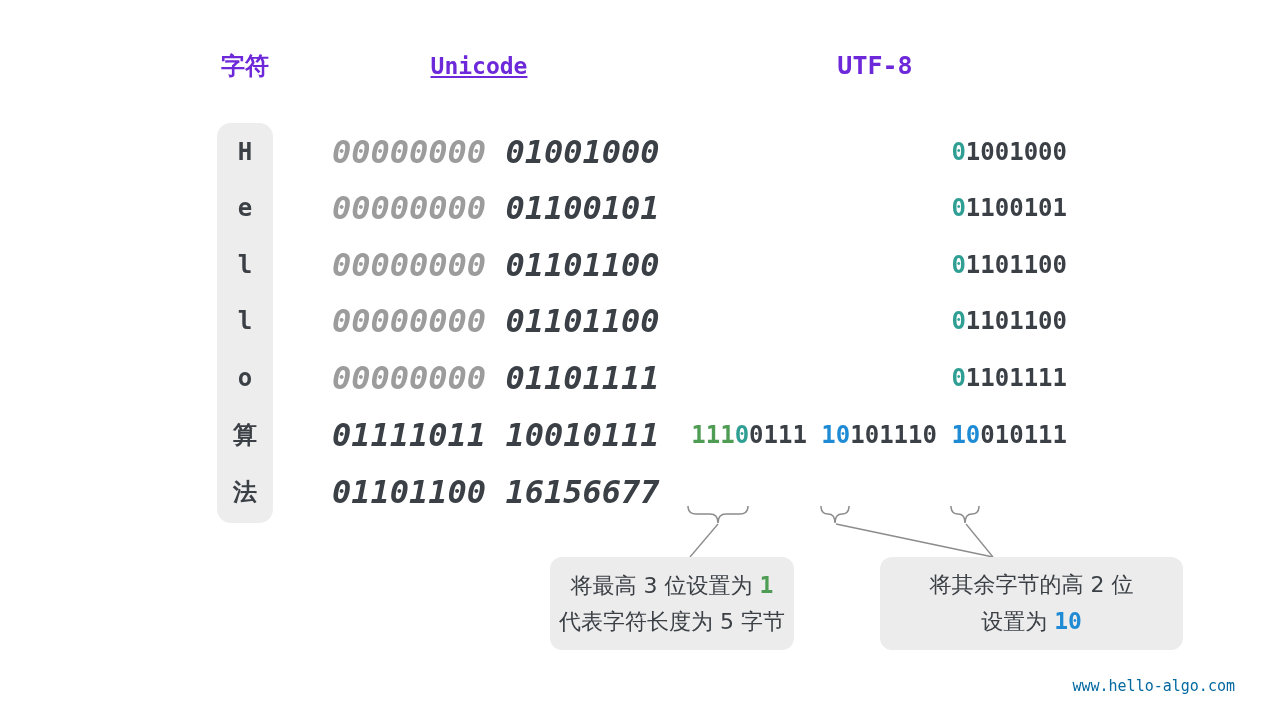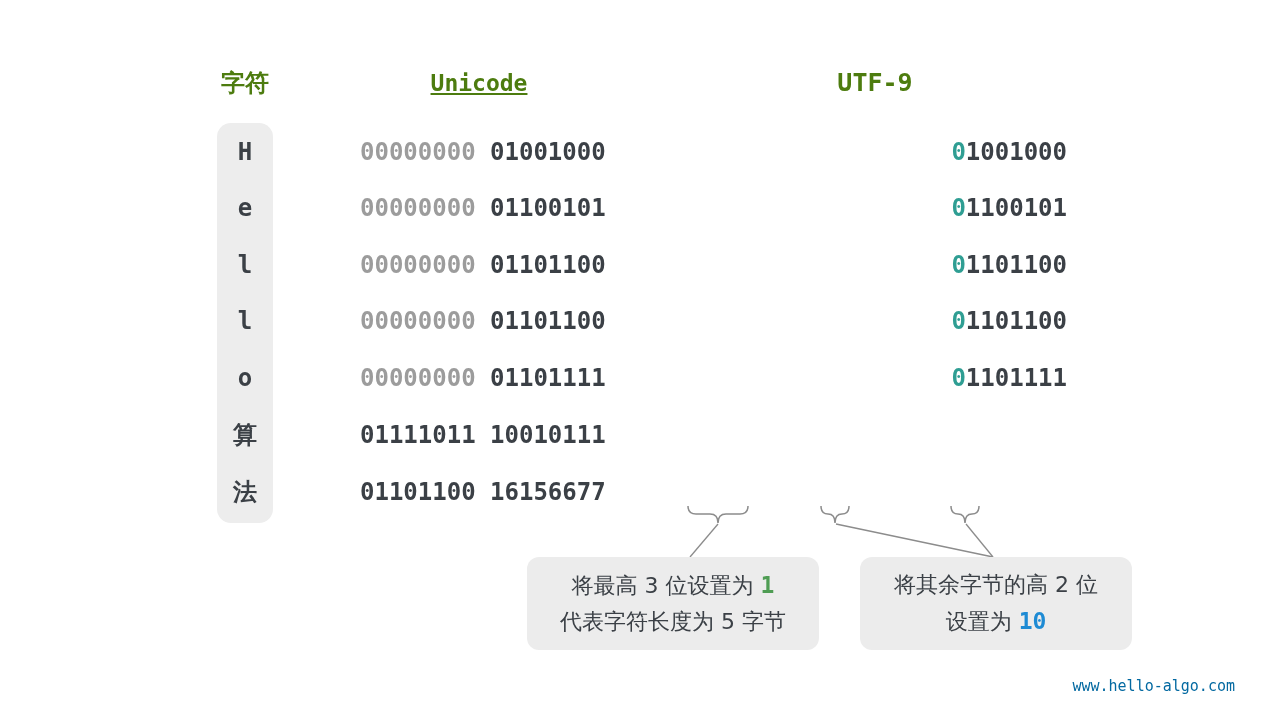--- a/index.html
+++ b/index.html
@@ -2,67 +2,67 @@
 <html><head>
 <meta charset="utf-8">
 <style>
   html,body{margin:0;padding:0;background:#ffffff;}
   .diagram{
     position:relative;width:1280px;height:720px;background:#ffffff;overflow:hidden;
     font-family:"DejaVu Sans","Liberation Sans",sans-serif;color:#3b4046;
   }
 
   
-  .hdr{position:absolute;top:68px;height:30px;line-height:30px;text-align:center;
-       font-weight:700;font-size:24px;color:#4d7c0f;white-space:nowrap;}
+  .hdr{position:absolute;top:51px;height:30px;line-height:30px;text-align:center;
+       font-weight:700;font-size:24px;color:#6d28d9;white-space:nowrap;}
   .hdr-char{left:217px;width:56px;}
   .hdr-unicode{left:352px;width:254px;font-family:"DejaVu Sans Mono","Liberation Mono",monospace;font-size:23px;text-decoration:underline;}
   .hdr-utf8{left:760px;width:230px;font-family:"DejaVu Sans Mono","Liberation Mono",monospace;font-size:25px;}
 
   
   .char-pill{position:absolute;left:217px;top:123px;width:56px;height:400px;
              background:#ededed;border-radius:14px;}
 
   
   .row{position:absolute;left:0;width:1280px;height:30px;line-height:30px;}
   .cell-char{position:absolute;left:217px;width:56px;text-align:center;font-weight:700;
              font-size:24px;font-family:"DejaVu Sans Mono","DejaVu Sans","Liberation Mono",monospace;}
-  .cell-unicode{position:absolute;left:360px;white-space:pre;
-                font-family:"DejaVu Sans Mono","Liberation Mono",monospace;font-size:24px;font-weight:700;}
+  .cell-unicode{position:absolute;left:332px;white-space:pre;
+                font-family:"DejaVu Sans Mono","Liberation Mono",monospace;font-size:32px;font-weight:700;font-style:italic;}
   .cell-utf8{position:absolute;right:213px;white-space:pre;text-align:right;
              font-family:"DejaVu Sans Mono","Liberation Mono",monospace;font-size:24px;font-weight:700;}
 
   .c-dark{color:#3b4046;}
   .c-muted{color:#9c9c9c;}
   .c-green{color:#4f9d54;}
   .c-teal{color:#2f9e93;}
   .c-blue{color:#1e8bd4;}
 
   
   .overlay{position:absolute;left:0;top:0;width:1280px;height:720px;pointer-events:none;}
 
   
   .callout{position:absolute;top:557px;height:93px;background:#ececec;border-radius:12px;
            display:flex;flex-direction:column;justify-content:center;align-items:center;
            font-size:22px;color:#3b4046;line-height:36px;text-align:center;white-space:pre;}
-  .callout-left{left:527px;width:292px;}
-  .callout-right{left:860px;width:272px;text-align:right;}
+  .callout-left{left:550px;width:244px;}
+  .callout-right{left:880px;width:303px;text-align:right;}
   .hl{font-family:"DejaVu Sans Mono","Liberation Mono",monospace;font-weight:700;font-size:23px;}
 
   .watermark{position:absolute;right:45px;top:677px;font-size:15px;color:#0369a1;
              font-family:"DejaVu Sans Mono","Liberation Mono",monospace;}
 </style>
 </head>
 <body>
 
 <div class="diagram">
 
   <div class="hdr hdr-char">字符</div>
   <div class="hdr hdr-unicode">Unicode</div>
-  <div class="hdr hdr-utf8">UTF-9</div>
+  <div class="hdr hdr-utf8">UTF-8</div>
 
   <div class="char-pill"></div>
 
   <div id="rows">
       <div class="row" style="top: 137px;">
         <div class="cell-char">H</div>
         <div class="cell-unicode"><span class="c-muted">00000000</span> <span class="c-dark">01001000</span></div>
         <div class="cell-utf8"><span class="c-teal">0</span><span class="c-dark">1001000</span></div>
       </div>
       <div class="row" style="top: 193px;">
@@ -81,20 +81,21 @@
         <div class="cell-utf8"><span class="c-teal">0</span><span class="c-dark">1101100</span></div>
       </div>
       <div class="row" style="top: 363px;">
         <div class="cell-char">o</div>
         <div class="cell-unicode"><span class="c-muted">00000000</span> <span class="c-dark">01101111</span></div>
         <div class="cell-utf8"><span class="c-teal">0</span><span class="c-dark">1101111</span></div>
       </div>
       <div class="row" style="top: 420px;">
         <div class="cell-char">算</div>
         <div class="cell-unicode"><span class="c-dark">01111011</span> <span class="c-dark">10010111</span></div>
+        <div class="cell-utf8"><span class="c-green">111</span><span class="c-teal">0</span><span class="c-dark">0111</span> <span class="c-blue">10</span><span class="c-dark">101110</span> <span class="c-blue">10</span><span class="c-dark">010111</span></div>
       </div>
       <div class="row" style="top: 477px;">
         <div class="cell-char">法</div>
         <div class="cell-unicode"><span class="c-dark">01101100</span> <span class="c-dark">16156677</span></div>
       </div>
     </div>
 
   <svg class="overlay" viewBox="0 0 1280 720" xmlns="http://www.w3.org/2000/svg">
 
     <path d="M688,506 Q688,514 696,514 L710,514 Q718,514 718,523 Q718,514 726,514 L740,514 Q748,514 748,506" fill="none" stroke="#8c8c8c" stroke-width="1.5"></path>

